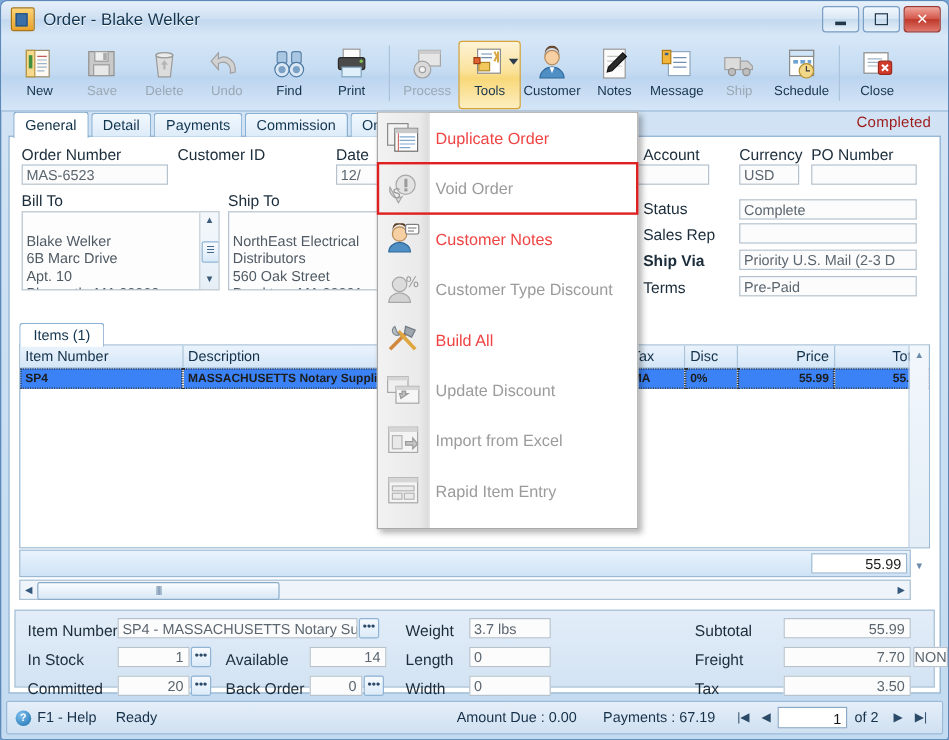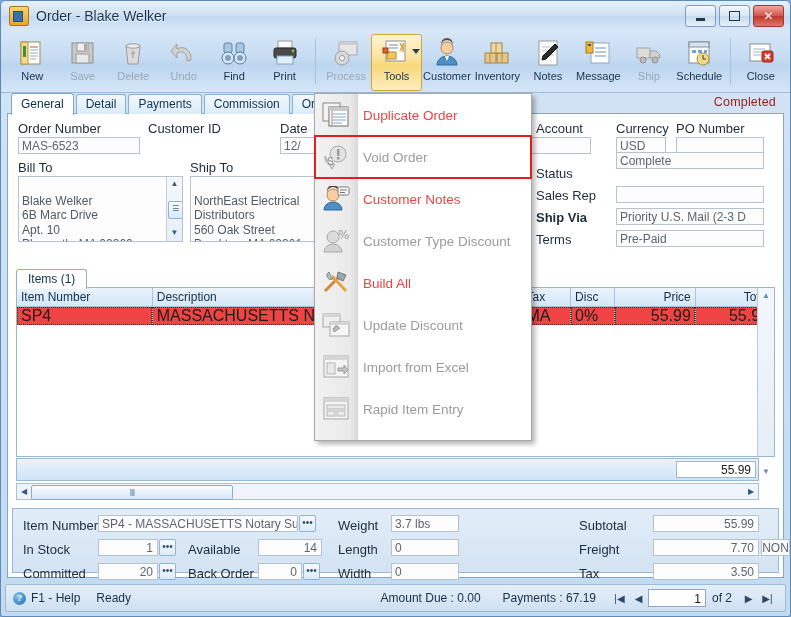--- a/index.html
+++ b/index.html
@@ -163,23 +163,24 @@
     border:1px solid #9bb8d2;background:#ffffff;box-sizing:border-box;
   }
   table.gt{border-collapse:collapse;width:100%;table-layout:fixed;}
   table.gt th{
     background:linear-gradient(180deg,#eaf3fc 0%,#d4e6f7 100%);
     border-right:1px solid #a9c4da;border-bottom:1px solid #a9c4da;
     font-weight:normal;font-size:12px;color:#123049;height:18px;
     padding:0 4px;text-align:left;white-space:nowrap;
   }
   table.gt td{
-    font-size:16px;color:#1d1d1d;height:17px;padding:0 4px;
+    font-size:10px;color:#1d1d1d;height:17px;padding:0 4px;
     border-right:1px solid #e2e8ee;white-space:nowrap;overflow:hidden;
-    background:#ef4444;
+    background:#3b82f6;
+    font-weight:bold;
   }
   tr.selrow td{outline:1px dotted #333;outline-offset:-1px;}
   .gridsb{
     position:absolute;right:0;top:0;bottom:0;width:16px;
     background:linear-gradient(180deg,#f2f7fc,#e4eef7);border-left:1px solid #b9cddf;
   }
   .gsb-arrow{width:16px;height:15px;display:flex;align-items:center;justify-content:center;font-size:8px;color:#6b8cab;}
 
   .totalrow{
     position:absolute;left:8px;right:24px;top:344px;height:23px;
@@ -393,33 +394,20 @@
           <circle cx="15" cy="10" r="6" fill="#f6cfa2" stroke="#b88a57"></circle>
           <path d="M9 8 a6 6 0 0 1 12 0 l0 -2 a6 6 0 0 0 -12 0 z" fill="#6b4a2f"></path>
           <path d="M5 27 a10 9 0 0 1 20 0 z" fill="#4f8fc4" stroke="#2f6severity"></path>
           <path d="M5 27 a10 9 0 0 1 20 0 z" fill="#4f8fc4" stroke="#2f6a9c"></path>
           <path d="M13 18 l2 5 l2 -5 z" fill="#ffffff"></path>
         </svg>
       </div>
       <div class="lbl">Customer</div>
     </div>
 
-    <div class="tbtn">
-      <div class="ic">
-        <svg width="30" height="30" viewBox="0 0 30 30">
-          <rect x="3" y="15" width="11" height="10" fill="#e3c68c" stroke="#a5843f"></rect>
-          <rect x="15" y="15" width="11" height="10" fill="#e3c68c" stroke="#a5843f"></rect>
-          <rect x="9" y="5" width="11" height="10" fill="#edd9a7" stroke="#a5843f"></rect>
-          <line x1="14" y1="5" x2="14" y2="15" stroke="#b2913f"></line>
-          <line x1="8" y1="15" x2="8" y2="25" stroke="#b2913f"></line>
-          <line x1="20" y1="15" x2="20" y2="25" stroke="#b2913f"></line>
-        </svg>
-      </div>
-      <div class="lbl">Inventory</div>
-    </div>
 
     <div class="tbtn">
       <div class="ic">
         <svg width="30" height="30" viewBox="0 0 30 30">
           <rect x="6" y="3" width="18" height="24" fill="#fbfbfb" stroke="#9a9a9a"></rect>
           <line x1="9" y1="9" x2="21" y2="9" stroke="#c3c3c3"></line>
           <line x1="9" y1="13" x2="21" y2="13" stroke="#c3c3c3"></line>
           <line x1="9" y1="17" x2="21" y2="17" stroke="#c3c3c3"></line>
           <path d="M22 6 l3 3 -12 12 -4 1 1 -4 z" fill="#2b2b2b" stroke="#111"></path>
         </svg>
@@ -539,21 +527,21 @@
       <div class="fld" style="position:absolute;left:495px;top:50px;width:22px;"></div>
       <div class="fld" style="position:absolute;left:495px;top:72px;width:22px;"></div>
       <div class="fld" style="position:absolute;left:495px;top:94px;width:22px;"></div>
       <div class="fld" style="position:absolute;left:495px;top:116px;width:22px;"></div>
 
       <div class="lbl" style="position:absolute;left:528px;top:52px;">Status</div>
       <div class="lbl" style="position:absolute;left:528px;top:74px;">Sales Rep</div>
       <div class="lbl" style="position:absolute;left:528px;top:96px;font-weight:bold;">Ship Via</div>
       <div class="lbl" style="position:absolute;left:528px;top:118px;">Terms</div>
 
-      <div class="fld" style="position:absolute;left:608px;top:38px;width:148px;">Complete</div>
+      <div class="fld" style="position:absolute;left:608px;top:52px;width:148px;">Complete</div>
       <div class="fld" style="position:absolute;left:608px;top:72px;width:148px;"></div>
       <div class="fld" style="position:absolute;left:608px;top:94px;width:148px;">Priority U.S. Mail (2-3 D</div>
       <div class="fld" style="position:absolute;left:608px;top:116px;width:148px;">Pre-Paid</div>
 
       <div class="itemstab">Items (1)</div>
 
       <div class="grid">
         <table class="gt">
           <colgroup>
             <col style="width:128px">

